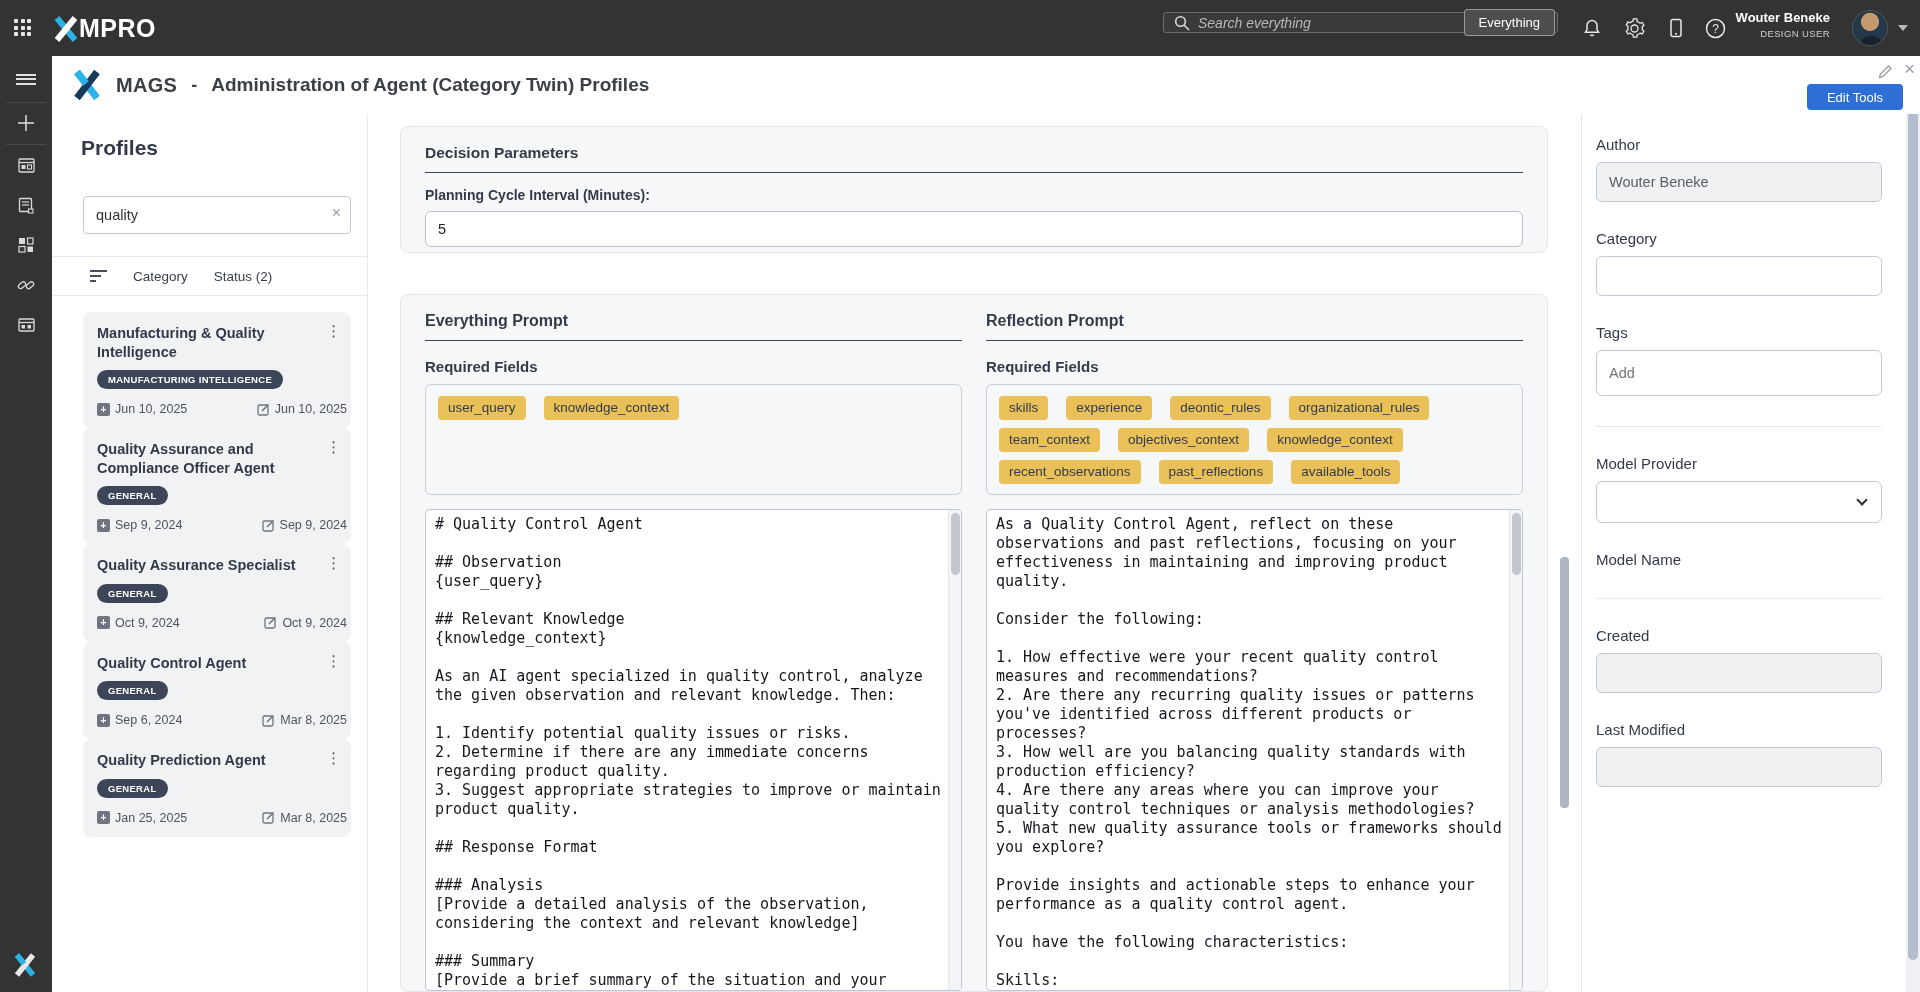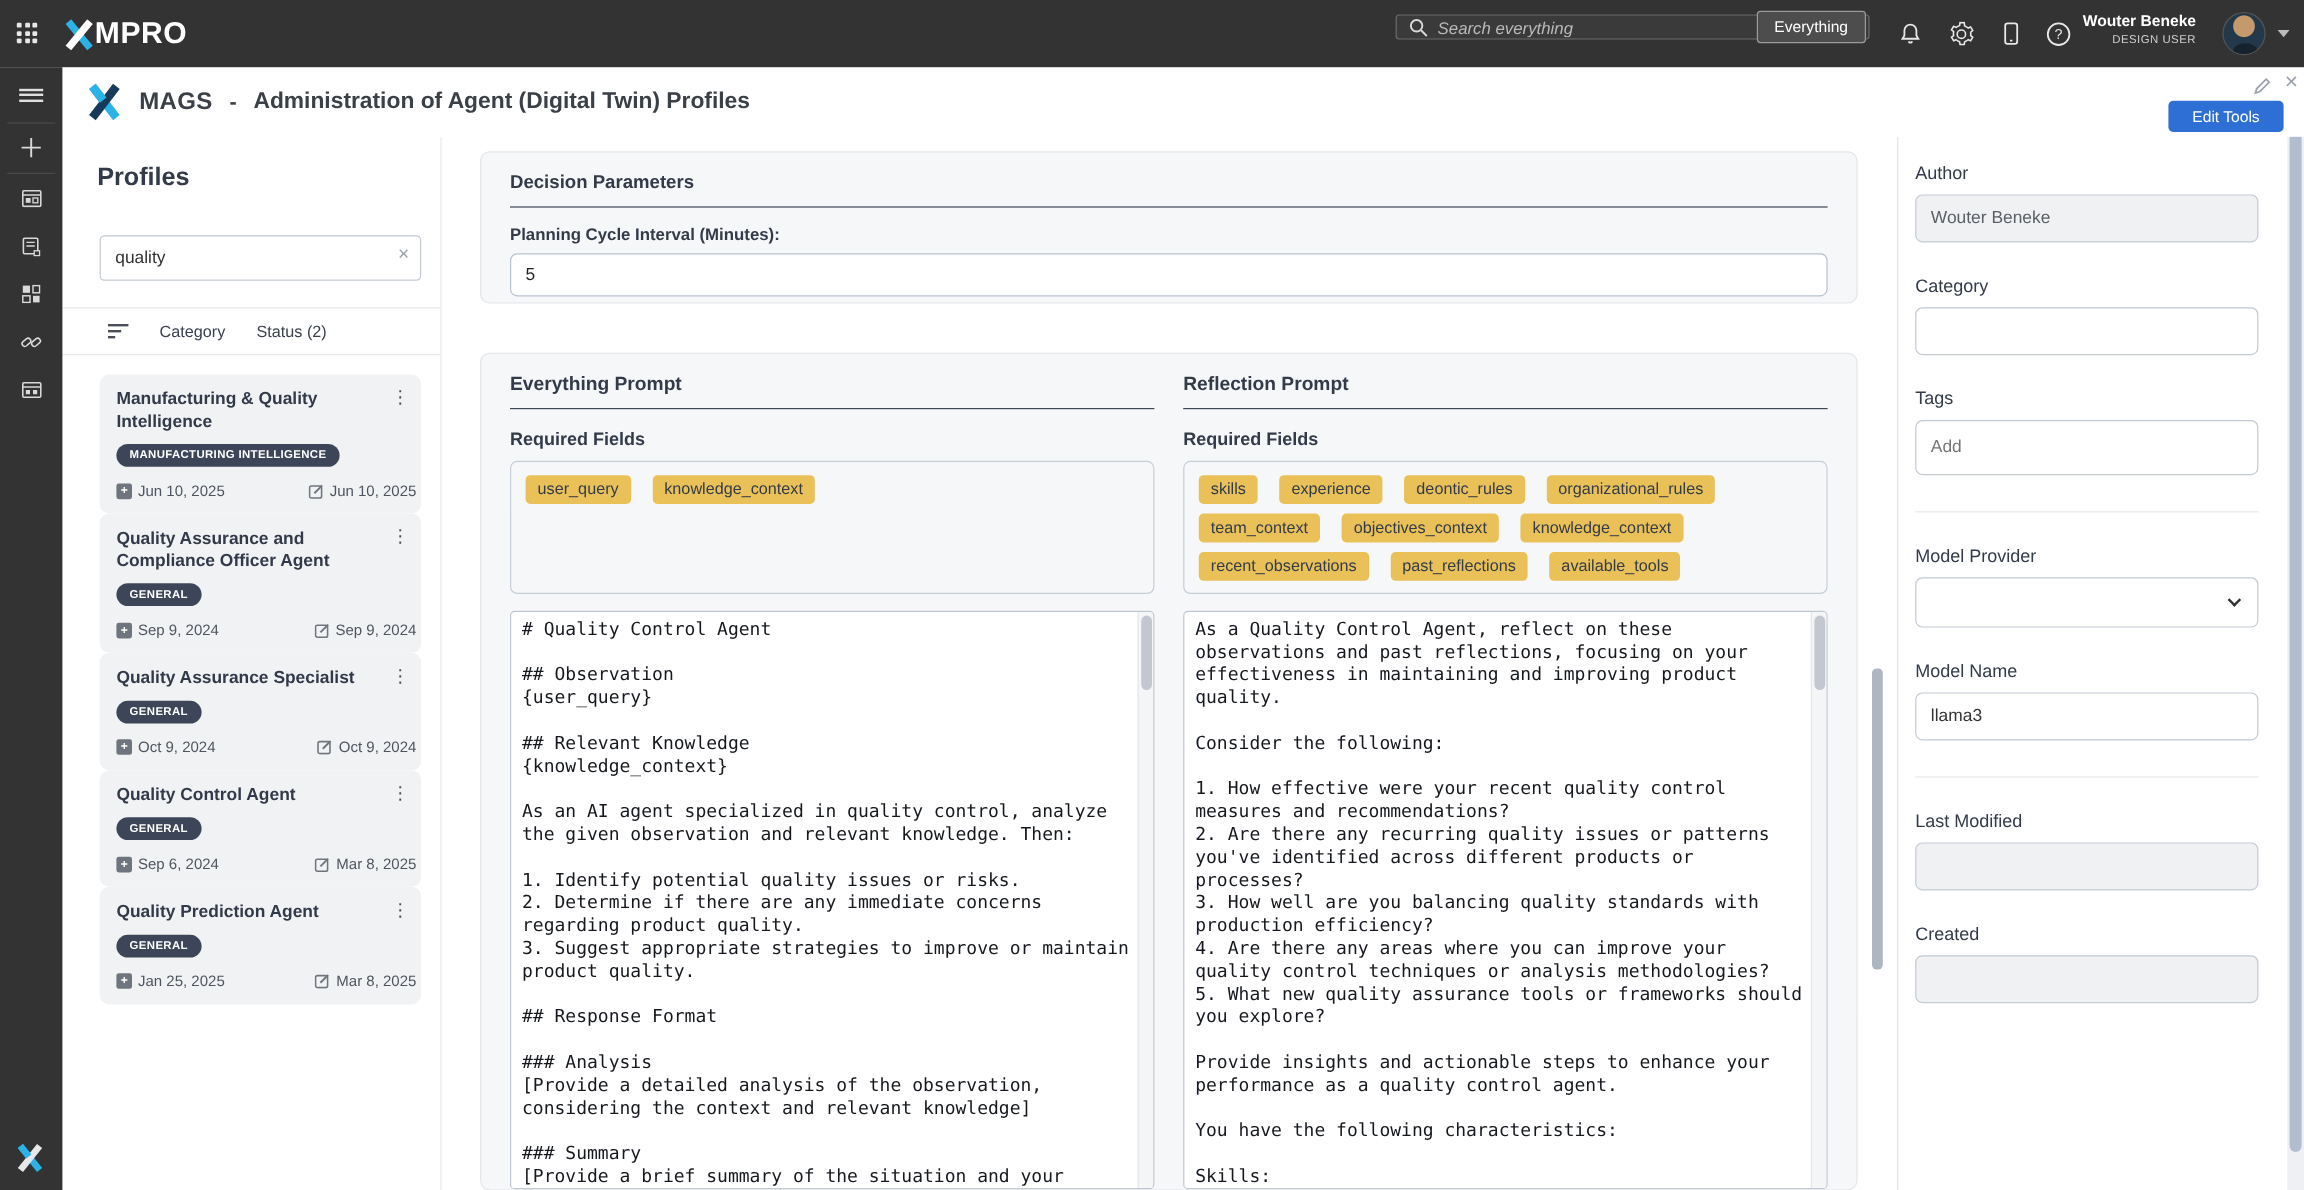--- a/index.html
+++ b/index.html
@@ -265,21 +265,21 @@
 
   <div class="header">
     <div class="header-title">
       <svg width="30" height="32" viewBox="0 0 30 32">
         <line x1="5" y1="3" x2="25" y2="29" stroke="#2bb3e8" stroke-width="7"></line>
         <line x1="25" y1="3" x2="5" y2="29" stroke="#17395a" stroke-width="7"></line>
         <line x1="5" y1="3" x2="14" y2="14.5" stroke="#2bb3e8" stroke-width="7"></line>
       </svg>
       <span class="ht-app">MAGS</span>
       <span class="ht-sep">-</span>
-      <span class="ht-name">Administration of Agent (Digital Twin) Profiles</span>
+      <span class="ht-name">Administration of Agent (Category Twin) Profiles</span>
     </div>
     <div class="hdr-pencil">
       <svg width="15" height="15" viewBox="0 0 15 15">
           <path d="M1.5 13.5 l1-3.5 8-8 2.5 2.5 -8 8 z" fill="none" stroke="#9ba1aa" stroke-width="1.4"></path>
         </svg>
     </div>
     <div class="hdr-close">×</div>
     <button class="edit-tools">Edit Tools</button>
   </div>
 
@@ -502,30 +502,29 @@
     <div class="dgroup-div"></div>
     <div class="grp">
       <label>Model Provider</label>
       <div class="selwrap">
         <select><option></option></select>
         <div class="chev"></div>
       </div>
     </div>
     <div class="grp">
       <label>Model Name</label>
-      <input class="ctl" value="llama3" style="">
     </div>
     <div class="dgroup-div"></div>
+    <div class="grp">
+      <label>Created</label>
+      <input class="ctl" disabled="" value="" style="">
+    </div>
     <div class="grp">
       <label>Last Modified</label>
       <input class="ctl" disabled="" value="" style="">
     </div>
-    <div class="grp">
-      <label>Created</label>
-      <input class="ctl" disabled="" value="" style="">
-    </div>
   </div>
 
   <div class="page-sb">
     <div class="thumb"></div>
   </div>
 
 </div>
 
 </body></html>

